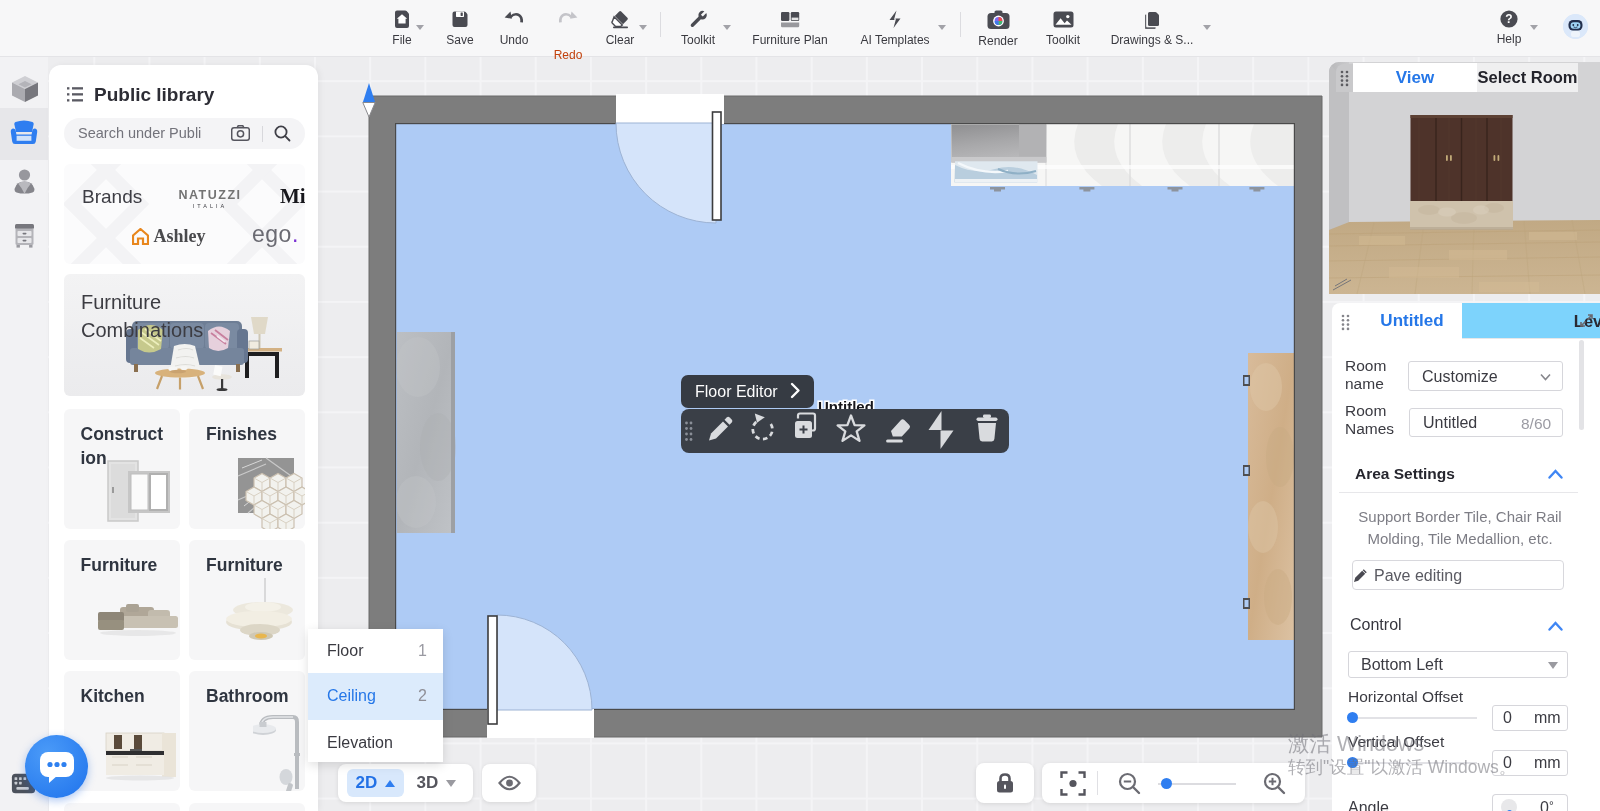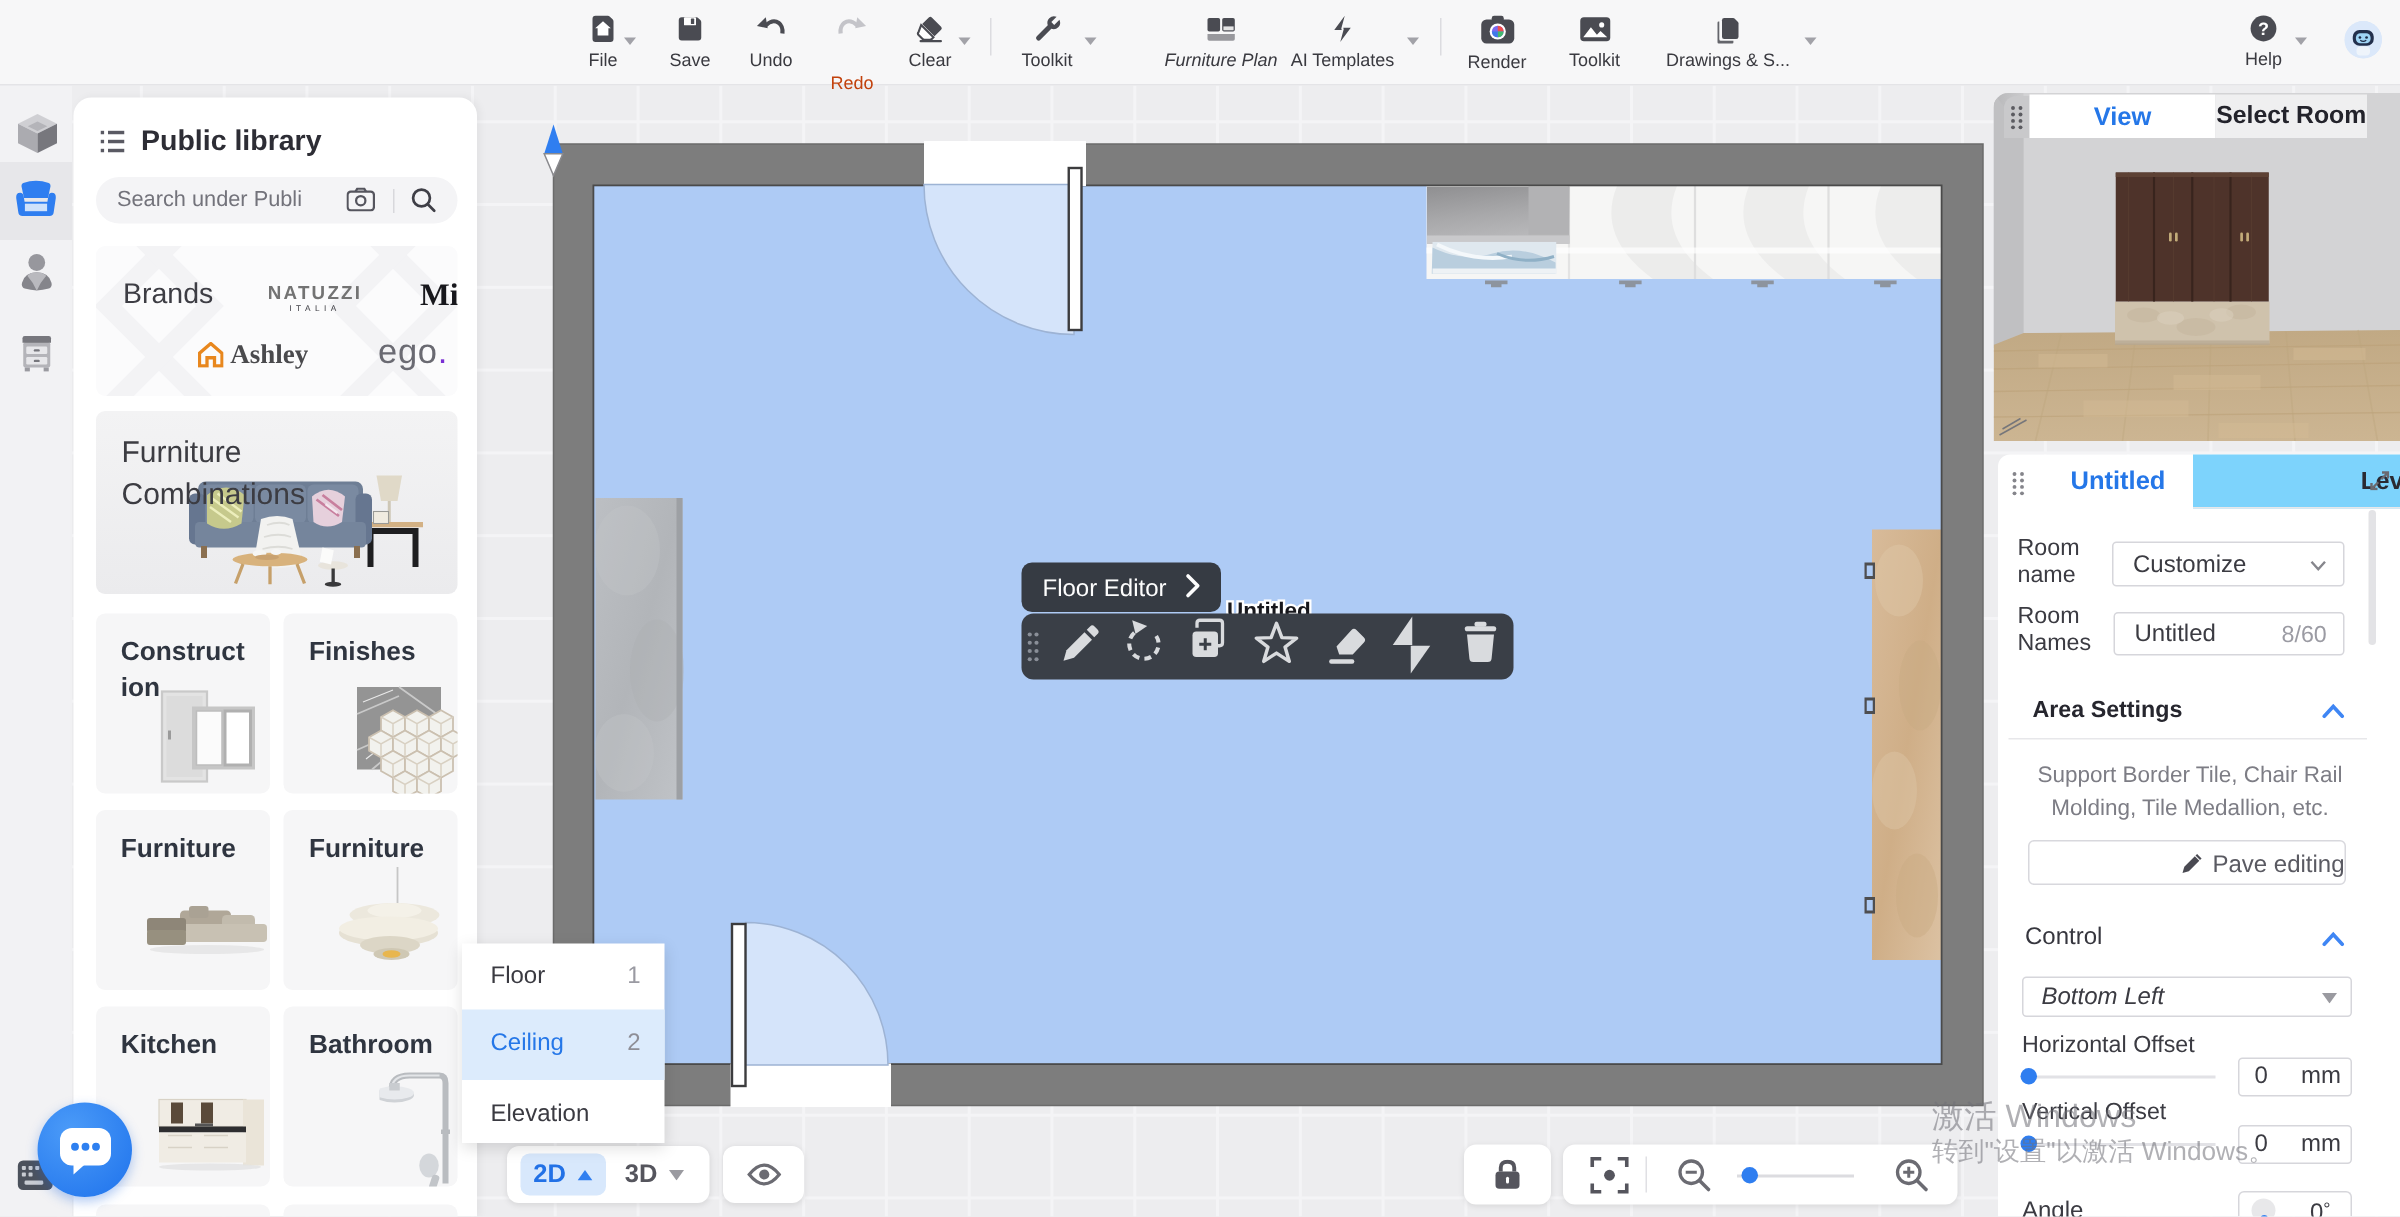--- a/index.html
+++ b/index.html
@@ -221,21 +221,21 @@
     <div class="tbdiv" style="left:660px;"></div>
 
     <div class="tbitem" style="left:678px;width:40px;">
       <svg width="21" height="21" viewBox="0 0 21 21">
         <path d="M18.3 4.1 L14.8 7.6 L12.9 5.7 L16.4 2.2 Q13.6 1.1 11.5 3.2 Q9.6 5.1 10.5 7.8 L3.2 15.1 Q2 16.3 3.2 17.5 Q4.4 18.7 5.6 17.5 L12.9 10.2 Q15.6 11.1 17.5 9.2 Q19.6 7.1 18.3 4.1 Z" fill="#4a4b52"></path>
       </svg>
       <div class="tblabel">Toolkit</div>
     </div>
     <div class="tbcaret" style="left:723px;"></div>
 
-    <div class="tbitem" style="left:772px;width:84px;font-style:italic;">
+    <div class="tbitem" style="left:748px;width:84px;">
       <svg width="22" height="21" viewBox="0 0 22 21">
         <rect x="2" y="3" width="8.4" height="9" rx="1.2" fill="#4a4b52"></rect>
         <rect x="11.8" y="3" width="8.4" height="9" rx="1.2" fill="#4a4b52"></rect>
         <rect x="12.6" y="8.6" width="6.8" height="2.6" fill="#fff" opacity="0.85"></rect>
         <path d="M2 13.6 h18.2 v3.4 q0 1.2 -1.2 1.2 h-15.8 q-1.2 0 -1.2 -1.2 Z" fill="#4a4b52" opacity="0.55"></path>
       </svg>
       <div class="tblabel">Furniture Plan</div>
     </div>
 
     <div class="tbitem" style="left:855px;width:80px;">
@@ -675,33 +675,33 @@
       <div class="abs" style="left:13px;top:5px;font-size:16px;">Untitled</div>
       <div class="abs" style="left:111px;top:6px;font-size:15.5px;color:#9b9ba3;">8/60</div>
     </div>
 
     <div class="abs" style="left:23px;top:162px;font-size:15.5px;font-weight:bold;color:#26262e;">Area Settings</div>
     <svg class="abs" style="left:216px;top:166px;" width="15" height="10" viewBox="0 0 15 10">
       <path d="M1.5 8.5 L7.5 2 L13.5 8.5" stroke="#3f86f4" stroke-width="2.4" fill="none" stroke-linecap="round"></path>
     </svg>
     <div class="abs" style="left:7px;top:189px;width:239px;height:1px;background:#e7e7ea;"></div>
     <div class="abs" style="left:0;top:203px;width:256px;text-align:center;font-size:15px;color:#7d7d85;line-height:21.5px;">Support Border Tile, Chair Rail<br>Molding, Tile Medallion, etc.</div>
-    <div class="abs" style="left:20px;top:257px;width:212px;height:30px;border:1px solid #d8d8dd;border-radius:4px;text-align:right;">
+    <div class="abs" style="left:20px;top:257px;width:212px;height:30px;border:1px solid #d8d8dd;border-radius:4px;text-align:left;">
       <svg style="display:inline-block;vertical-align:-2px;margin-right:7px;margin-top:8px;" width="14" height="14" viewBox="0 0 14 14">
         <path d="M1 13 l1.2 -4.2 7 -7 3 3 -7 7 Z" fill="#4a4a52"></path>
         <path d="M10.2 0.8 l3 3" stroke="#4a4a52" stroke-width="1.5"></path>
       </svg><span style="font-size:16px;color:#5a5a62;line-height:28px;">Pave editing</span>
     </div>
 
     <div class="abs" style="left:18px;top:313px;font-size:16px;color:#36363e;">Control</div>
     <svg class="abs" style="left:216px;top:318px;" width="15" height="10" viewBox="0 0 15 10">
       <path d="M1.5 8.5 L7.5 2 L13.5 8.5" stroke="#3f86f4" stroke-width="2.4" fill="none" stroke-linecap="round"></path>
     </svg>
     <div class="rinput" style="left:16px;top:348px;width:220px;height:27px;">
-      <div class="abs" style="left:12px;top:4px;font-size:16px;font-style:italic;">Bottom Left</div>
+      <div class="abs" style="left:12px;top:4px;font-size:16px;">Bottom Left</div>
       <svg class="abs" style="left:199px;top:10px;" width="10" height="7" viewBox="0 0 10 7">
         <path d="M0 0 L10 0 L5 7 Z" fill="#9a9aa0"></path>
       </svg>
     </div>
     <div class="abs" style="left:16px;top:385px;font-size:15.5px;color:#3b3b42;">Horizontal Offset</div>
     <div class="abs" style="left:20px;top:414px;width:125px;height:2px;background:#e2e2e6;"></div>
     <div class="abs" style="left:15px;top:409px;width:11px;height:11px;border-radius:50%;background:#2f7ef0;"></div>
     <div class="rinput" style="left:160px;top:402px;width:76px;height:26px;">
       <div class="abs" style="left:10px;top:3px;font-size:16px;">0</div>
       <div class="abs" style="left:41px;top:3px;font-size:16px;">mm</div>

